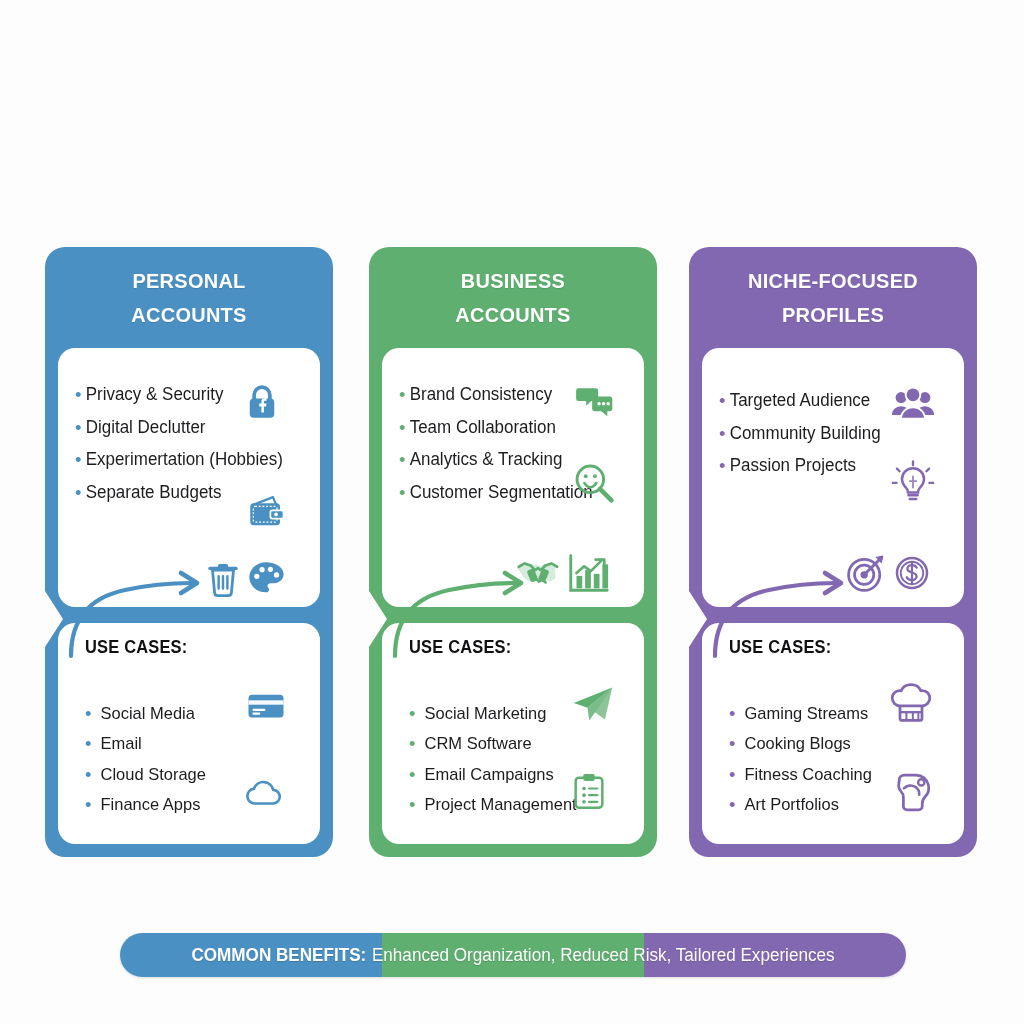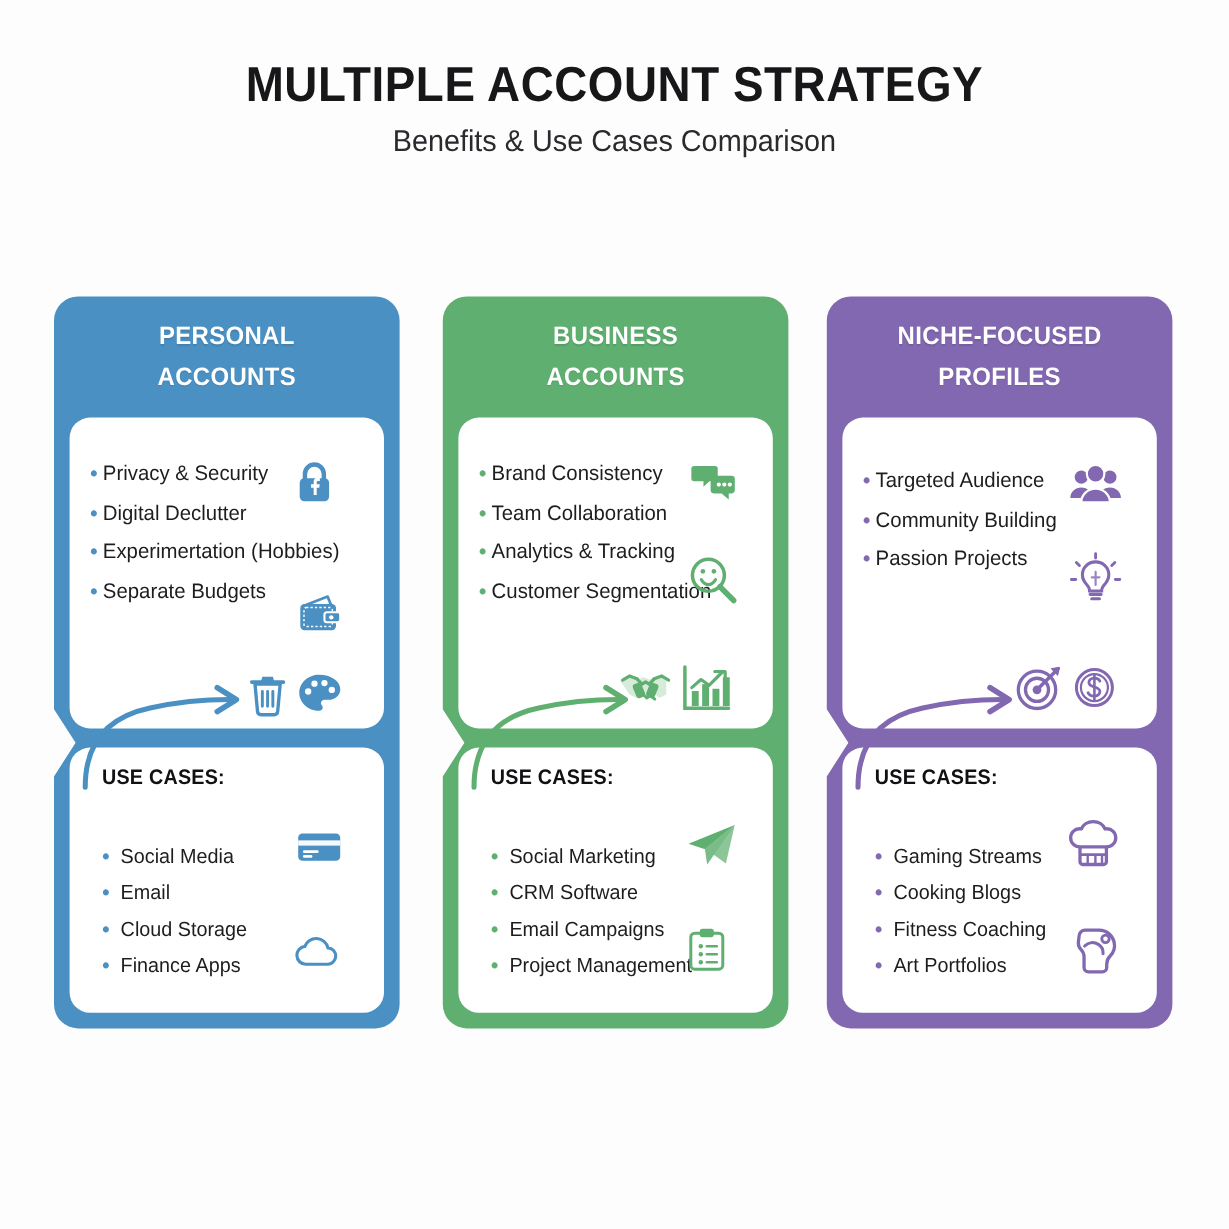--- a/index.html
+++ b/index.html
@@ -169,24 +169,20 @@
     transform: scaleX(0.95);
     text-shadow: 0 1px 1px rgba(0,0,0,0.16);
   }
   #footer-text b { font-weight: bold; margin-right: 6px; }
 </style>
 </head>
 <body>
 
 <div id="stage">
 
-  <div id="header">
-    <div id="title">MULTIPLE ACCOUNT STRATEGY</div>
-    <div id="subtitle">Benefits &amp; Use Cases Comparison</div>
-  </div>
 
   <div id="col-0" class="col">
   <svg class="frame-svg" viewBox="0 0 288 610" preserveAspectRatio="none">
     <path d="M20 0 H268 A20 20 0 0 1 288 20 V590 A20 20 0 0 1 268 610 H20
              A20 20 0 0 1 0 590 V400
              L18 372 L0 344
              V20 A20 20 0 0 1 20 0 Z" fill="#4a90c2"></path>
   </svg>
       <div class="panel panel-top"></div>
       <div class="panel panel-bottom"></div>
@@ -453,14 +449,23 @@
       <path d="M12 34h24" stroke="#8268b0" stroke-width="2.6"></path>
       <path d="M19 34v9M26 34v9M32 34v9" stroke="#8268b0" stroke-width="2.2"></path>
     </svg></span>
       <span class="ic" style="left:202px; top:523px;"><svg width="44" height="44" viewBox="0 0 48 48" fill="none">
       <path d="M9 11c0-3 2.4-5.5 5.4-5.5h13c6.5 0 12 4.6 13.4 10.8 1.1 4.9-.3 9.6-3.6 12.8-2 2-3.1 4.6-3.1 7.4v3a4 4 0 0 1-4 4H17.5a4 4 0 0 1-4-4V30c0-2.6-1-5-2.8-6.9A8.6 8.6 0 0 1 8.3 17z" fill="none" stroke="#8268b0" stroke-width="3" stroke-linejoin="round"></path>
       <path d="M14 20c3.5-3.5 8.5-4 12.5-1.5 3 1.9 4.5 5 4.3 8.5" fill="none" stroke="#8268b0" stroke-width="2.8" stroke-linecap="round"></path>
       <circle cx="33" cy="13.5" r="3.4" fill="none" stroke="#8268b0" stroke-width="2.6"></circle>
     </svg></span>
     </div>
 
+  <div id="footer">
+    <div class="seg seg0" style="background: rgb(74, 144, 194);"></div>
+    <div class="seg seg1" style="background: rgb(95, 175, 112);"></div>
+    <div class="seg seg2" style="background: rgb(130, 104, 176);"></div>
+    <div id="footer-text">
+      <b>COMMON BENEFITS:</b>
+      <span>Enhanced Organization, Reduced Risk, Tailored Experiences</span>
+    </div>
+  </div>
 
 </div>
 
 </body></html>

